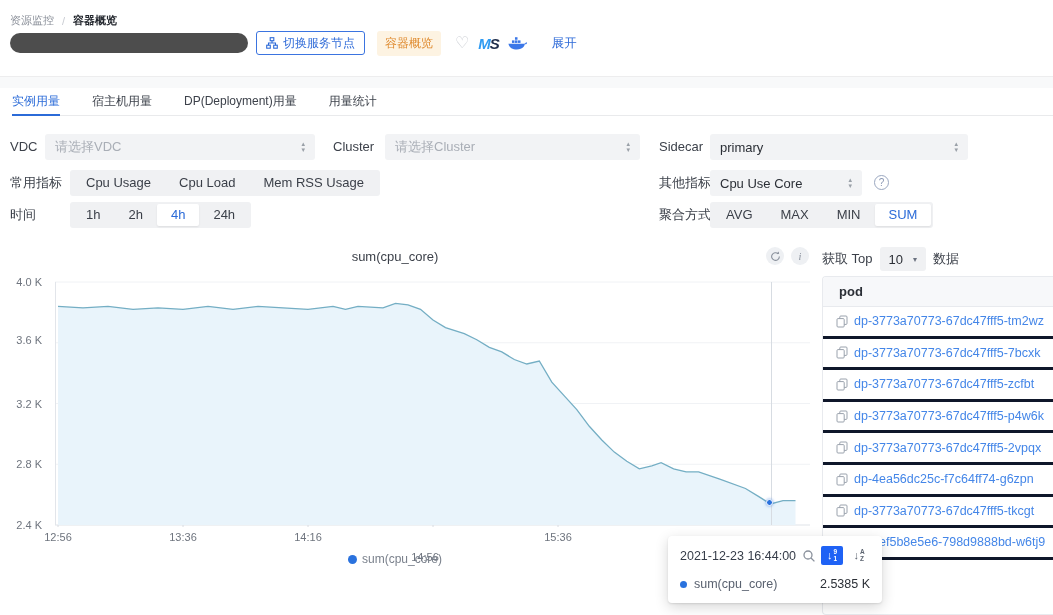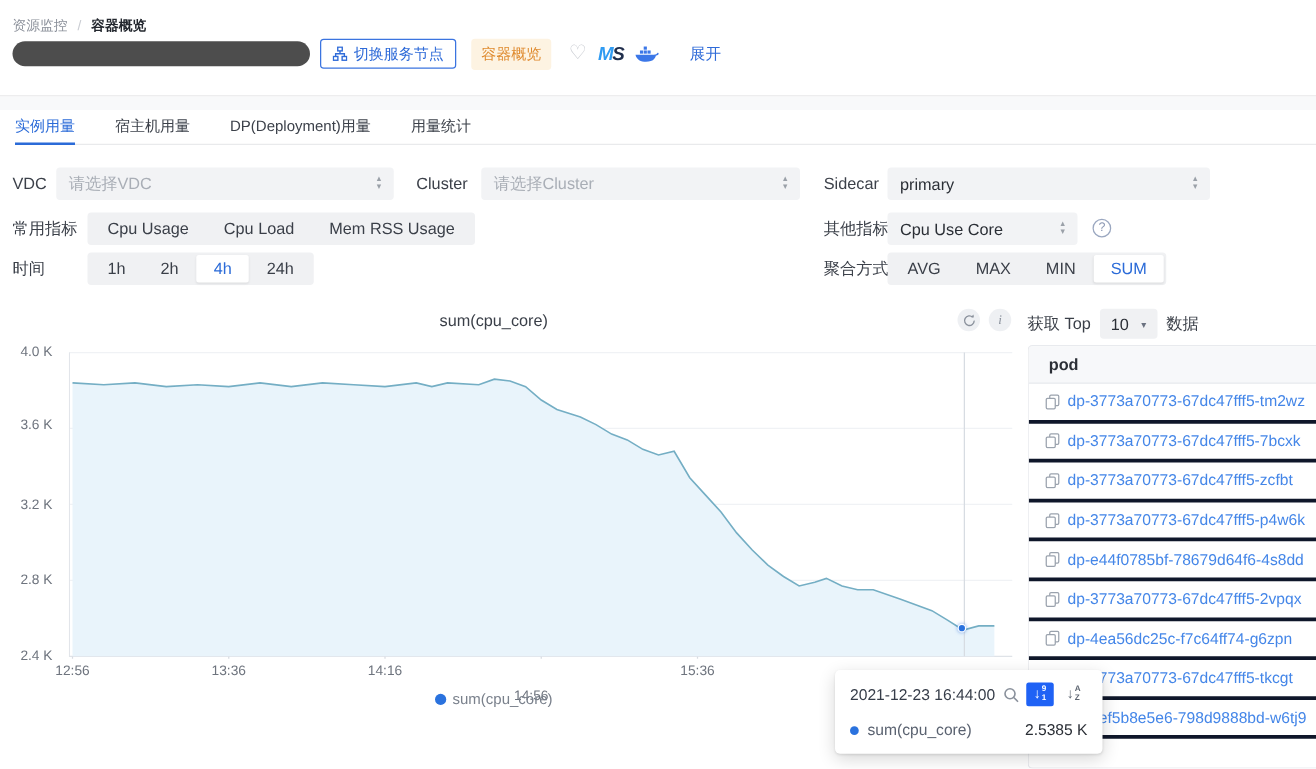--- a/index.html
+++ b/index.html
@@ -311,31 +311,20 @@
   </div>
   <div class="pod-row">
     <span class="copy-icon">
         <svg width="12" height="13" viewBox="0 0 12 13">
           <g fill="none" stroke="#9aa2ad" stroke-width="1">
             <rect x="1" y="3.6" width="7.2" height="8.4" rx="1"></rect>
             <path d="M3.8 3.6 V2 a1 1 0 0 1 1-1 h5.2 a1 1 0 0 1 1 1 v6.4 a1 1 0 0 1 -1 1 H8.2"></path>
           </g>
         </svg>
       </span>
-    <a class="pod-link">dp-e44f0785bf-78679d64f6-4s8dd</a>
-  </div>
-  <div class="pod-row">
-    <span class="copy-icon">
-        <svg width="12" height="13" viewBox="0 0 12 13">
-          <g fill="none" stroke="#9aa2ad" stroke-width="1">
-            <rect x="1" y="3.6" width="7.2" height="8.4" rx="1"></rect>
-            <path d="M3.8 3.6 V2 a1 1 0 0 1 1-1 h5.2 a1 1 0 0 1 1 1 v6.4 a1 1 0 0 1 -1 1 H8.2"></path>
-          </g>
-        </svg>
-      </span>
     <a class="pod-link">dp-3773a70773-67dc47fff5-2vpqx</a>
   </div>
   <div class="pod-row">
     <span class="copy-icon">
         <svg width="12" height="13" viewBox="0 0 12 13">
           <g fill="none" stroke="#9aa2ad" stroke-width="1">
             <rect x="1" y="3.6" width="7.2" height="8.4" rx="1"></rect>
             <path d="M3.8 3.6 V2 a1 1 0 0 1 1-1 h5.2 a1 1 0 0 1 1 1 v6.4 a1 1 0 0 1 -1 1 H8.2"></path>
           </g>
         </svg>

